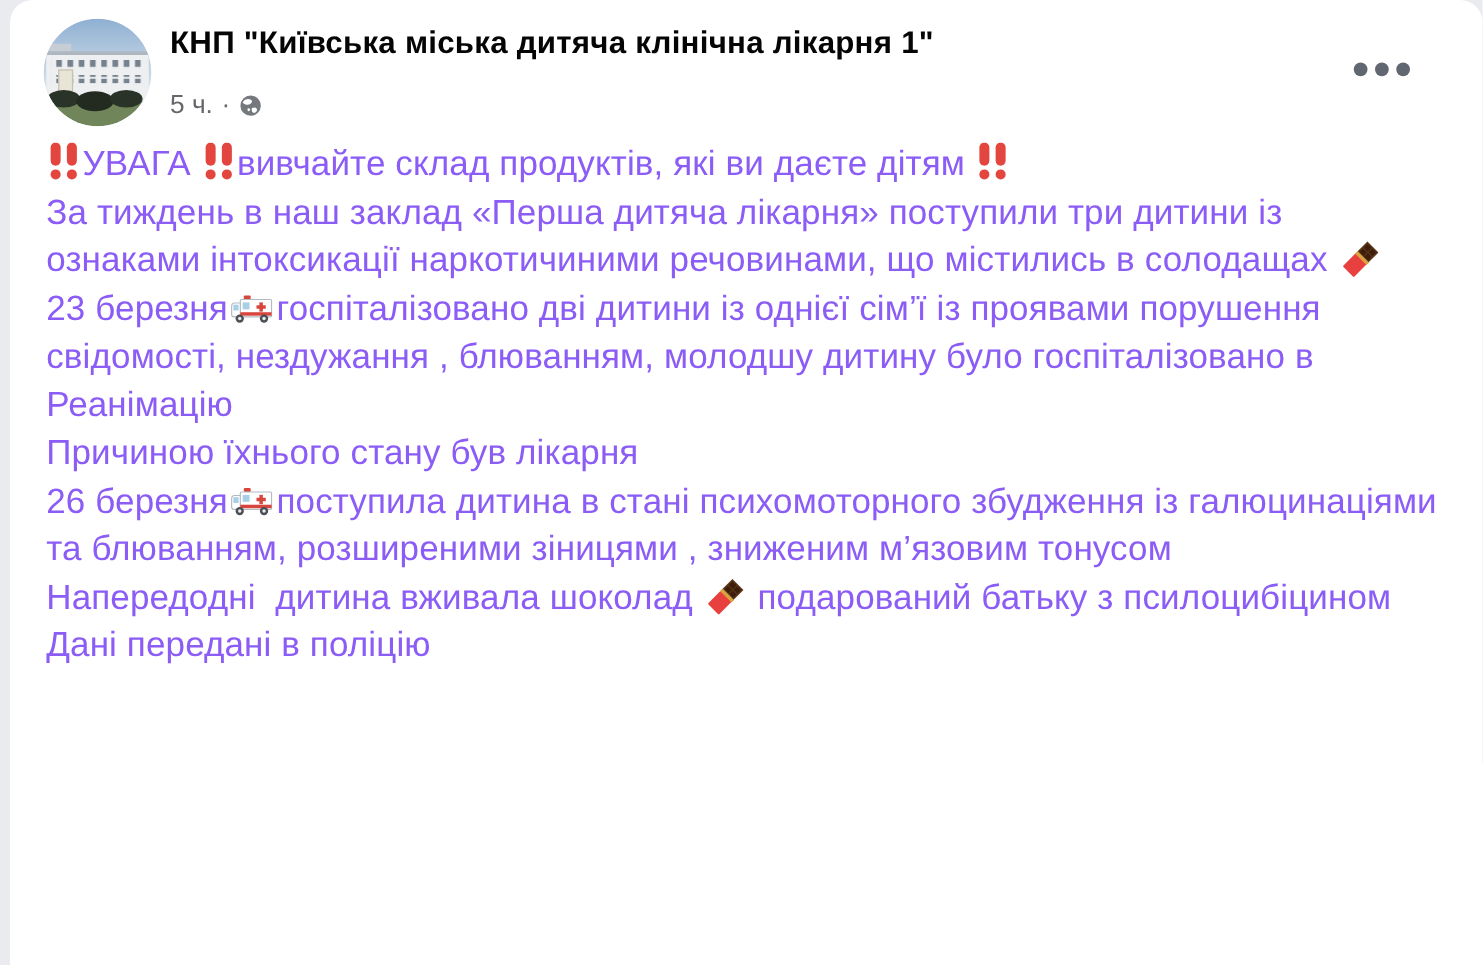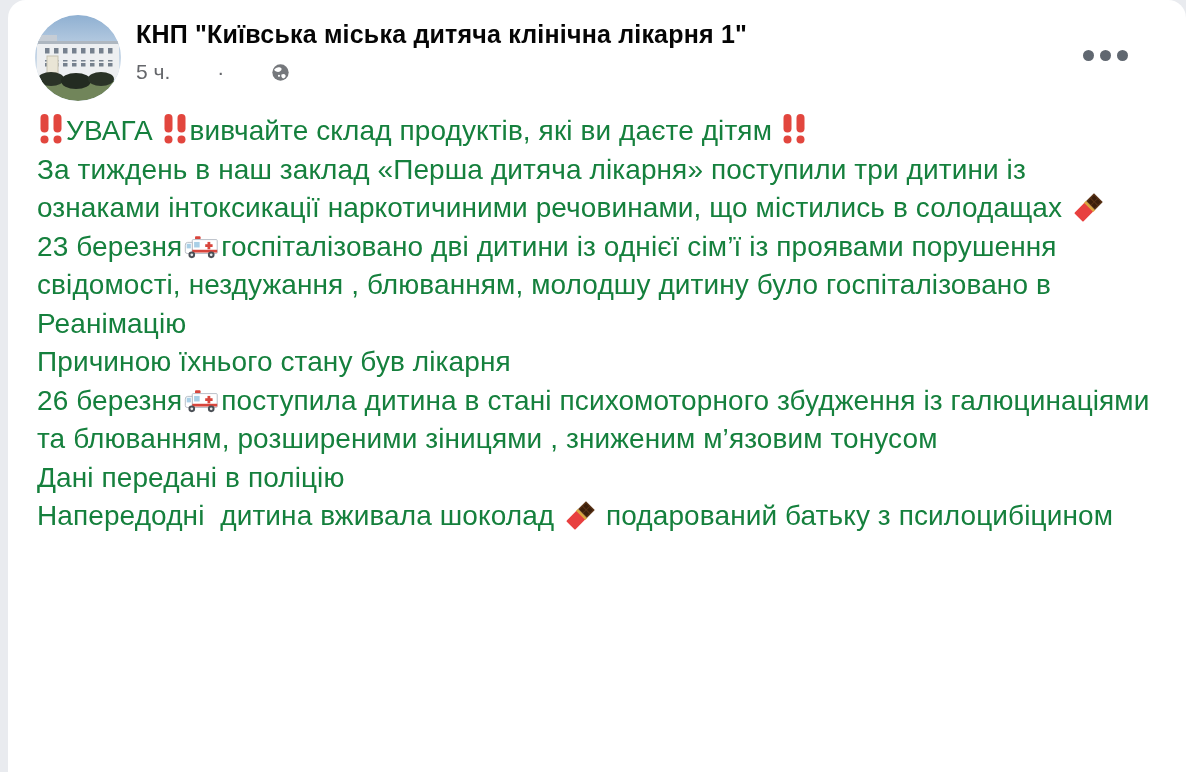--- a/index.html
+++ b/index.html
@@ -27,34 +27,34 @@
     background:#cfdcea;
   }
   .avatar svg{display:block;width:86px;height:86px;}
   .header-text{margin-left:15px;padding-top:5px;min-width:0;}
   .page-name{
     font-size:25px;font-weight:700;color:#050505;
     letter-spacing:.2px;line-height:28px;cursor:pointer;
     white-space:nowrap;
   }
   .meta-row{
-    margin-top:12px;display:flex;align-items:center;
-    font-size:21px;color:#65676b;line-height:24px;gap:40px;
+    margin-top:24px;display:flex;align-items:center;
+    font-size:21px;color:#65676b;line-height:24px;
   }
   .meta-sep{margin:0 7px;}
   .globe{display:inline-flex;align-items:center;}
   .menu-button{
     position:absolute;top:42px;right:50px;
     display:flex;gap:6px;align-items:center;
     padding:8px;cursor:pointer;border-radius:50%;
   }
   .menu-dot{width:11px;height:11px;border-radius:50%;background:#606770;}
   .post-body{
     padding:11px 32px 0 29px;
-    font-size:28px;line-height:38.5px;color:#15803d;
+    font-size:28px;line-height:38.5px;color:#8b5cf6;
     letter-spacing:.1px;
   }
   .post-paragraph{white-space:pre-wrap;}
   .emoji{display:inline-block;line-height:0;}
   .emoji svg{vertical-align:-6px;}
   .emoji-double-exclamation svg{vertical-align:-4px;margin:0 2px;}
   .emoji-ambulance svg{vertical-align:-5px;margin:0 1px;}
   .emoji-chocolate-bar svg{vertical-align:-7px;margin:0 2px;}
 </style>
 </head>
@@ -169,27 +169,27 @@
             <rect x="4" y="11.5" width="4.5" height="5" fill="#a9cfe6"></rect>
             <rect x="12" y="9.5" width="6" height="6" fill="#a9cfe6"></rect>
             <rect x="10" y="18" width="27" height="3" fill="#d8453c"></rect>
             <rect x="26.5" y="9.5" width="3" height="8" fill="#d8453c"></rect>
             <rect x="24" y="12" width="8" height="3" fill="#d8453c"></rect>
             <circle cx="9.5" cy="23.5" r="3.6" fill="#4a4f55"></circle>
             <circle cx="9.5" cy="23.5" r="1.5" fill="#e6e8ea"></circle>
             <circle cx="30.5" cy="23.5" r="3.6" fill="#4a4f55"></circle>
             <circle cx="30.5" cy="23.5" r="1.5" fill="#e6e8ea"></circle>
           </svg></span>поступила дитина в стані психомоторного збудження із галюцинаціями та блюванням, розширеними зіницями , зниженим м’язовим тонусом</div>
-      <div class="post-paragraph">Дані передані в поліцію</div>
       <div class="post-paragraph">Напередодні  дитина вживала шоколад <span class="emoji emoji-chocolate-bar"><svg width="32" height="32" viewBox="0 0 36 36">
             <g transform="rotate(45 18 18)">
               <rect x="11" y="16.5" width="14" height="16.5" rx="1" fill="#e8403f"></rect>
               <rect x="10.6" y="13.8" width="14.8" height="3.2" fill="#d9a43c"></rect>
               <rect x="11" y="1.5" width="14" height="12.5" fill="#5a3317"></rect>
               <rect x="12.6" y="3" width="4.9" height="4.6" fill="#3c1f0b"></rect>
               <rect x="18.6" y="3" width="4.9" height="4.6" fill="#3c1f0b"></rect>
               <rect x="12.6" y="8.8" width="4.9" height="4.2" fill="#3c1f0b"></rect>
               <rect x="18.6" y="8.8" width="4.9" height="4.2" fill="#3c1f0b"></rect>
             </g>
           </svg></span> подарований батьку з псилоцибіцином</div>
+      <div class="post-paragraph">Дані передані в поліцію</div>
     </div>
 
 </div>
 
 </body></html>

